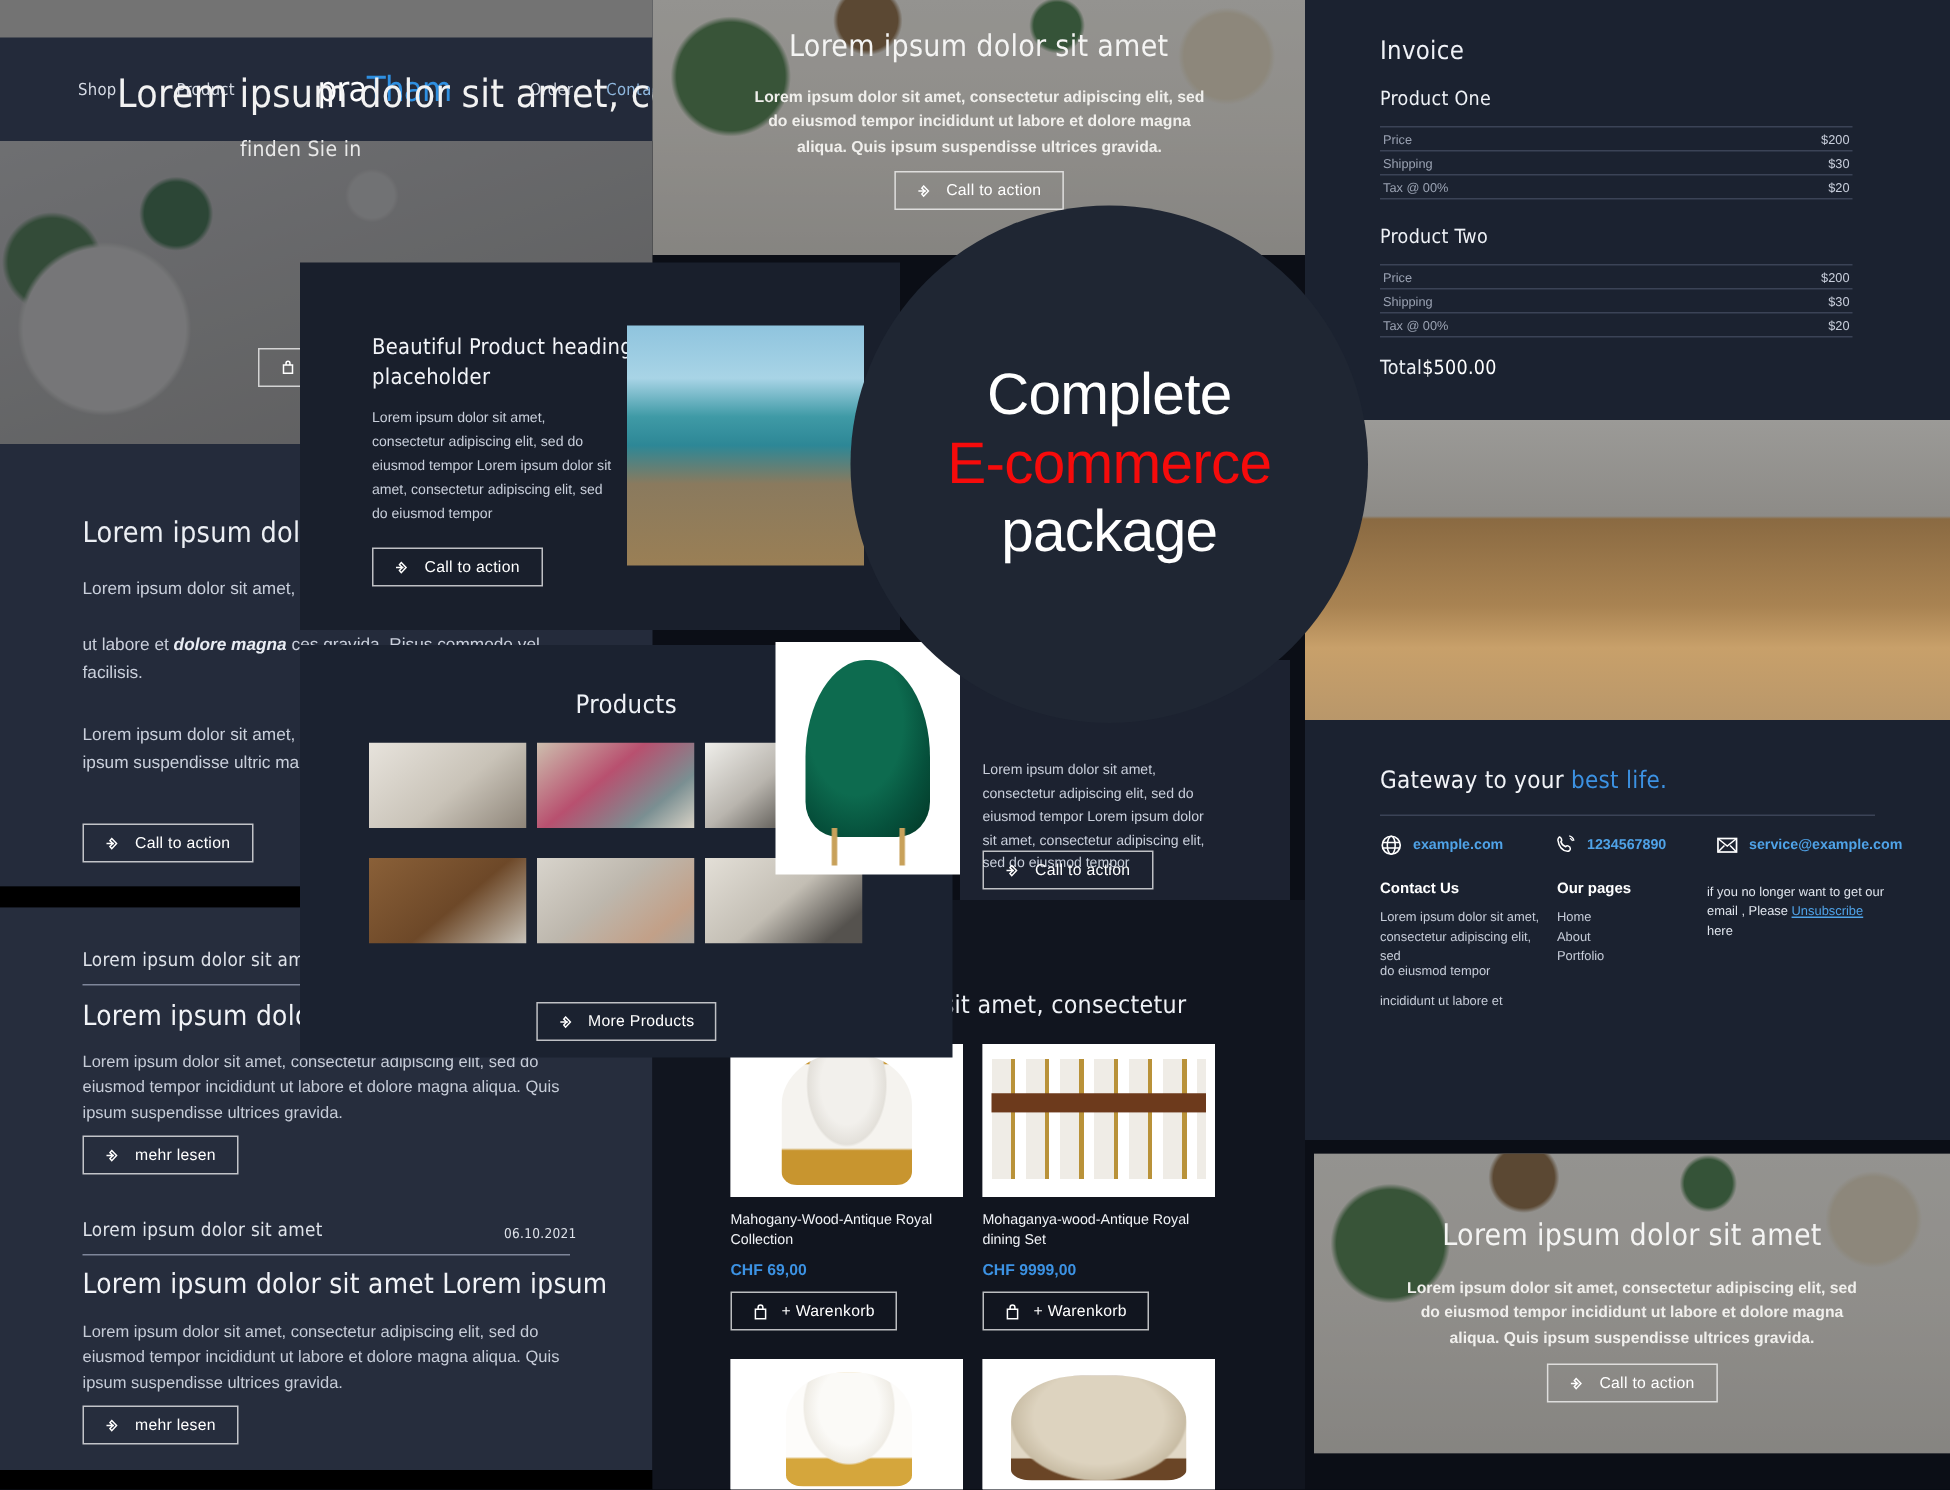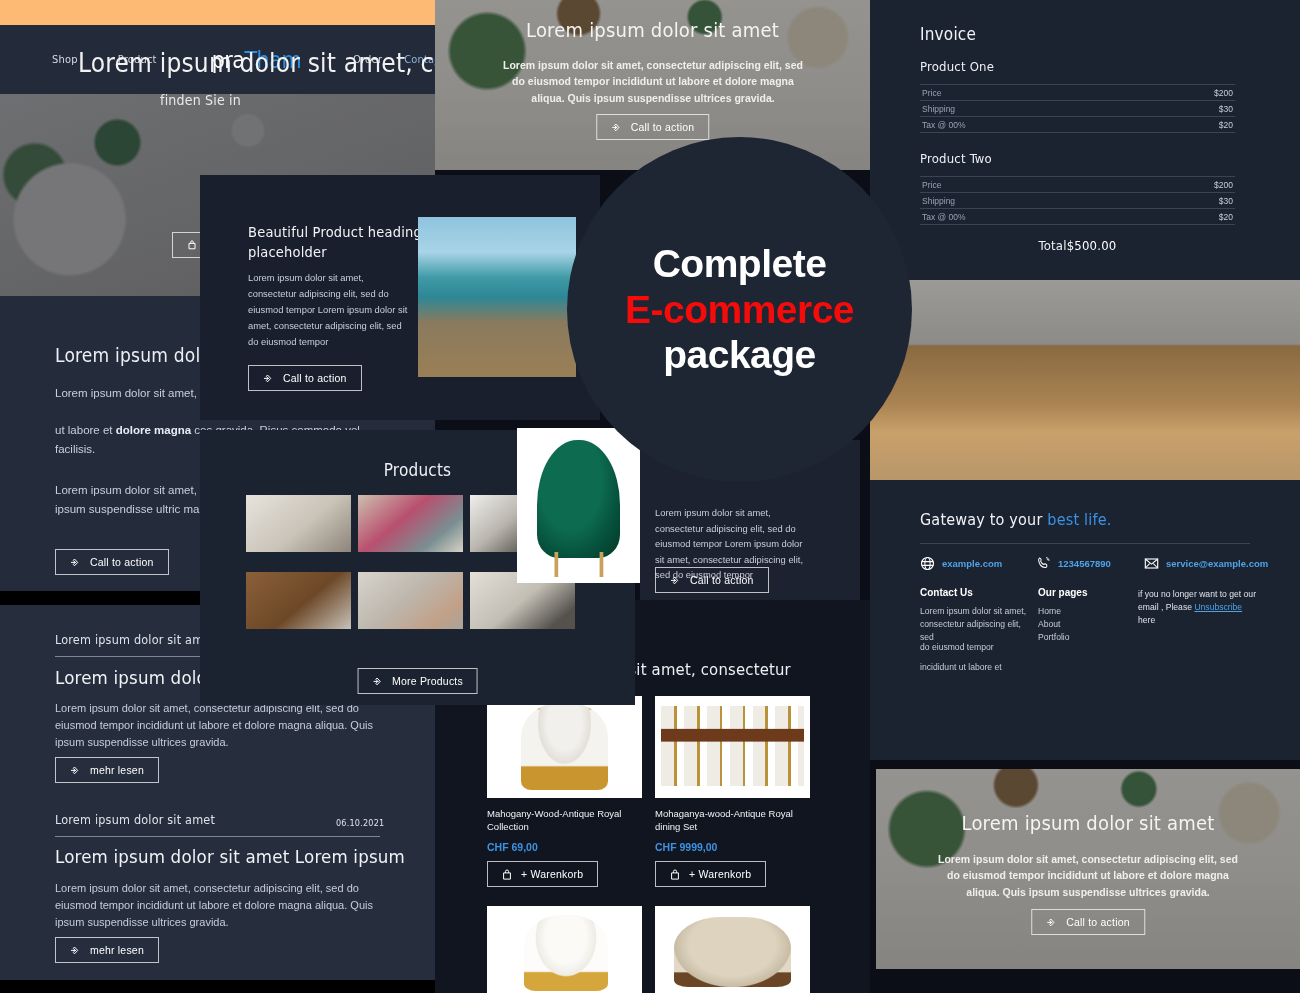--- a/index.html
+++ b/index.html
@@ -88,42 +88,42 @@
 
   .btn {
     display:inline-flex; align-items:center; gap:9px;
     border:1px solid rgba(255,255,255,.72); background:transparent;
     color:#fff; font-size:10.5px; padding:6px 14px; cursor:pointer;
     font-family:"Liberation Sans",sans-serif; letter-spacing:.2px; white-space:nowrap;
   }
   .btn svg { flex:0 0 auto; }
 
   
-  #p-nav { left:0; top:0; width:435px; height:94px; background:#fdba74; }
+  #p-nav { left:0; top:0; width:435px; height:94px; background:#737373; }
   #p-viewband { left:0; top:0; width:435px; height:25px; background:#262d3e; }
   #view-link { position:absolute; right:62px; top:7px; color:#cfd6e2; font-size:9.5px;
                text-decoration:underline; cursor:pointer; }
   .nav-row { position:absolute; left:0; top:25px; width:435px; height:69px;
              display:flex; align-items:center; background:#232a3a; }
   .nav-item { color:#d5dae4; font-size:11px; cursor:pointer; }
   #logo { font-size:23px; letter-spacing:-.5px; }
   #logo .a { color:#ffffff; } #logo .b { color:#2f8fe0; }
 
   #p-hero-left { left:0; top:94px; width:435px; height:202px; }
   #hero-left-title { position:absolute; left:78px; top:48px; color:#f2f2f2; font-size:26px; }
   #hero-left-sub { position:absolute; left:160px; top:92px; color:#e9e9e9; font-size:14px; }
   #hero-left-btn { position:absolute; left:172px; top:232px; }
 
   
   #p-textblock { left:0; top:296px; width:435px; height:295px; background:#242b3b; }
   #tb-title { position:absolute; left:55px; top:48px; color:#eceff4; font-size:19px; }
   .tb-p { position:absolute; left:55px; color:#c9cfdb; font-size:11.5px; line-height:1.62; width:330px; }
   #tb-p1 { top:88px; } #tb-p2 { top:125px; } #tb-p3 { top:185px; }
   .tb-link { color:#4a9fe0; text-decoration:underline; }
-  .tb-strong { color:#e8ecf3; font-weight:700; }
+  .tb-strong { color:#e8ecf3; font-weight:700;font-style:italic; }
   #tb-btn { position:absolute; left:55px; top:253px; }
 
   
   #blk1 { left:0; top:591px; width:435px; height:14px; background:#000; }
 
   
   #p-blog { left:0; top:605px; width:435px; height:375px; background:#262d3d; }
   .blog-eyebrow { position:absolute; color:#dfe3ea; font-size:12.5px; }
   .blog-date { position:absolute; color:#dfe3ea; font-size:9px;text-align:right; }
   .blog-rule { position:absolute; height:1px; background:#7e869a; }
@@ -169,21 +169,21 @@
   
   #p-invoice { left:870px; top:0; width:430px; height:280px; background:#1b2230; }
   #inv-title { position:absolute; left:50px; top:24px; color:#f0f2f7; font-size:17px; }
   .inv-prod { position:absolute; left:50px; color:#eef1f6; font-size:13px; }
   .inv-tbl { position:absolute; left:50px; width:315px; }
   .inv-row { display:flex; justify-content:space-between; align-items:center;
              border-bottom:1px solid #3b4356; padding:2.5px 2px; }
   .inv-row.first { border-top:1px solid #3b4356; }
   .inv-k { color:#9aa2b2; font-size:8.5px; }
   .inv-v { color:#c8cedb; font-size:8.5px; }
-  #inv-total { position:absolute; left:50px; width:315px; display:flex; justify-content:center; }
+  #inv-total { position:absolute; left:50px; width:315px; display:flex; justify-content:flex-start; }
   #inv-total .t-k { color:#eef1f6; font-size:13px; }
   #inv-total .t-v { color:#ffffff; font-size:13px; }
 
   
   #p-bed { left:870px; top:280px; width:430px; height:200px; }
   #p-bed-frame { left:870px; top:280px; width:430px; height:208px; background:#1b2230; }
 
   
   #p-footer { left:870px; top:488px; width:430px; height:272px; background:#1b2230; }
   #ft-title { position:absolute; left:50px; top:22px; font-size:16px; color:#f1f3f7; }
@@ -200,21 +200,21 @@
   #p-hero-br { left:876px; top:769px; width:424px; height:200px; }
   #hbr-title { position:absolute; left:0; right:0; top:42px; text-align:center; color:#f4f4f3; font-size:20px; }
   #hbr-sub { position:absolute; left:58px; top:82px; width:308px; text-align:center;
              color:#f0efec; font-size:10.5px; line-height:1.55; font-weight:700; }
   #hbr-btn { position:absolute; left:50%; top:140px; transform:translateX(-50%); }
 
   
   #badge { position:absolute; left:567px; top:137px; width:345px; height:345px;
            border-radius:50%; background:#1f2633; display:flex; flex-direction:column;
            align-items:center; justify-content:center; gap:2px; z-index:60; }
-  #badge div { font-size:39px; font-weight:700; letter-spacing:-.5px; line-height:1.12; }
+  #badge div { font-size:39px; font-weight:400; letter-spacing:-.5px; line-height:1.12; }
   #b1, #b3 { color:#ffffff; }
   #b2 { color:#f60b0b; }
 </style>
 </head>
 <body>
 
 <div id="stage">
 
   <div class="panel" id="p-viewband">
     <span id="view-link">View this on browser</span>

